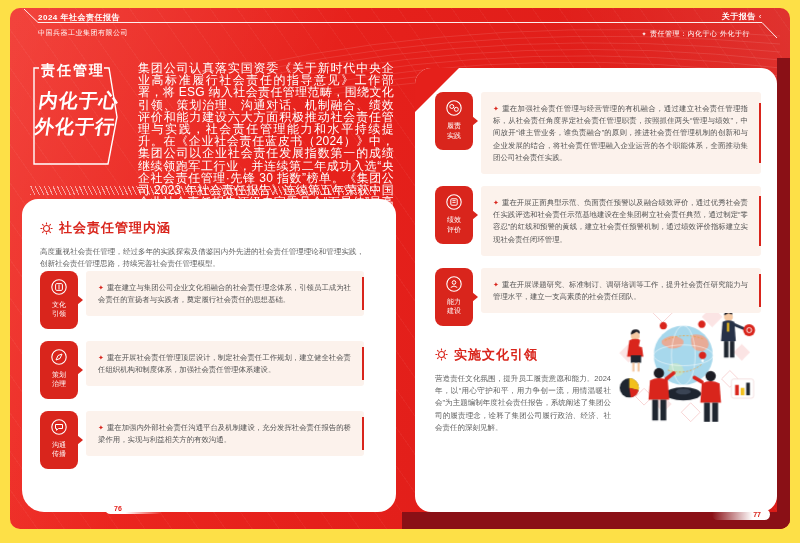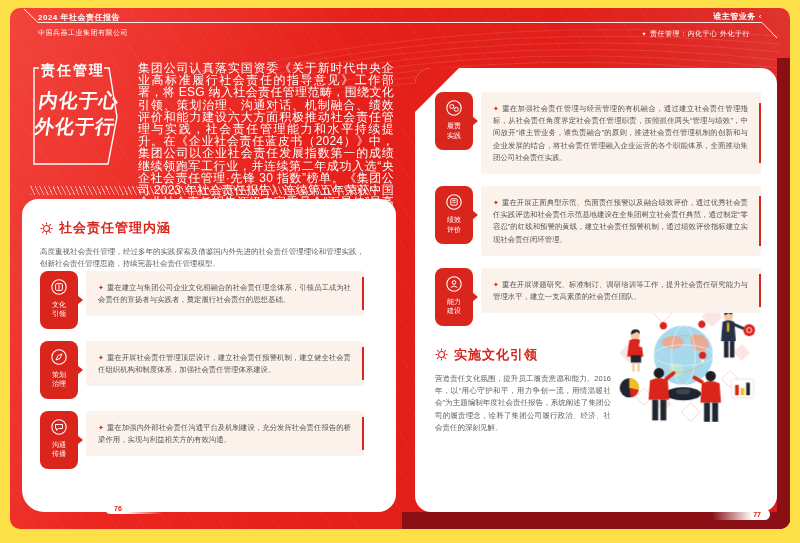--- a/index.html
+++ b/index.html
@@ -100,21 +100,21 @@
         <path d="M 288,74 Q 520,30 770,60"></path>
           <path d="M 300,78 Q 530,36 770,68"></path>
         <path d="M 312,82 Q 540,42 770,76"></path>
           <path d="M 324,86 Q 550,48 770,84"></path>
       </g>
     </svg>
 
     <div class="hdr-title">2024 年社会责任报告</div>
     <div class="hdr-company">中国兵器工业集团有限公司</div>
     <div class="hdr-about">
-      <span>谁主管业务</span><span class="chev">‹</span>
+      <span>关于报告</span><span class="chev">‹</span>
     </div>
     <div class="hdr-crumb">
       <span class="dia">✦</span><span>责任管理：内化于心 外化于行</span>
     </div>
 
     <div class="banner">
       <svg viewBox="0 0 104 122">
         <path d="M 76,10 L 81,10 L 89,59 L 80,106 L 6,106 L 6,10 L 11,10" fill="none" stroke="#ffffff" stroke-width="1.4"></path>
       </svg>
       <div class="kicker">责任管理</div>
@@ -169,21 +169,21 @@
           <svg class="t-icon" viewBox="0 0 18 18">
             <circle cx="9" cy="9" r="7.2" fill="none" stroke="#fff" stroke-width="1.1"></circle>
             <path d="M 6,12 L 8,7.5 L 12,6 L 10,10.5 Z" fill="none" stroke="#fff" stroke-width="1"></path>
           </svg>
           <div class="t-label">
             <div>策划</div>
               <div>治理</div>
           </div>
         </div>
         <div class="ibox">
-          <span class="bullet">✦</span><span>重在开展社会责任管理顶层设计，建立社会责任预警机制，建立健全社会责任组织机构和制度体系，加强社会责任管理体系建设。</span>
+          <span class="bullet">✦</span><span>重在开展社会责任管理顶层设计，制定社会责任工作规划，建立健全社会责任组织机构和制度体系，加强社会责任管理体系建设。</span>
         </div>
       </div>
 
       <div class="mini-row">
         <div class="tile">
           <svg class="t-icon" viewBox="0 0 18 18">
             <circle cx="9" cy="9" r="7.2" fill="none" stroke="#fff" stroke-width="1.1"></circle>
             <path d="M 5.5,6.5 h 7 v 4 h -4 l -2,1.8 v -1.8 h -1 Z" fill="none" stroke="#fff" stroke-width="1"></path>
           </svg>
           <div class="t-label">
@@ -263,21 +263,21 @@
                 <line x1="0.5" y1="7" x2="2.6" y2="7"></line>
                   <line x1="11.4" y1="7" x2="13.5" y2="7"></line>
                 <line x1="2.4" y1="2.4" x2="3.9" y2="3.9"></line>
                   <line x1="10.1" y1="10.1" x2="11.6" y2="11.6"></line>
                 <line x1="2.4" y1="11.6" x2="3.9" y2="10.1"></line>
                   <line x1="10.1" y1="3.9" x2="11.6" y2="2.4"></line>
               </g>
             </svg>
             <div class="sec-title">实施文化引领</div>
           </div>
-          <div class="sec-desc">营造责任文化氛围，提升员工履责意愿和能力。2016 年，以“用心守护和平，用力争创一流，用情温暖社会”为主题编制年度社会责任报告，系统阐述了集团公司的履责理念，诠释了集团公司履行政治、经济、社会责任的深刻见解。</div>
+          <div class="sec-desc">营造责任文化氛围，提升员工履责意愿和能力。2024 年，以“用心守护和平，用力争创一流，用情温暖社会”为主题编制年度社会责任报告，系统阐述了集团公司的履责理念，诠释了集团公司履行政治、经济、社会责任的深刻见解。</div>
         </div>
 
         <svg class="illu" viewBox="0 0 200 180">
           <g fill="none" stroke="#f6c9c9" stroke-width="1">
             <rect x="58" y="6" width="18" height="18" transform="rotate(45 67 15)"></rect>
             <rect x="150" y="96" width="16" height="16" transform="rotate(45 158 104)"></rect>
             <rect x="34" y="120" width="16" height="16" transform="rotate(45 42 128)"></rect>
             <rect x="96" y="140" width="18" height="18" transform="rotate(45 105 149)"></rect>
           </g>
           <g fill="#fbdede" opacity="0.8">

